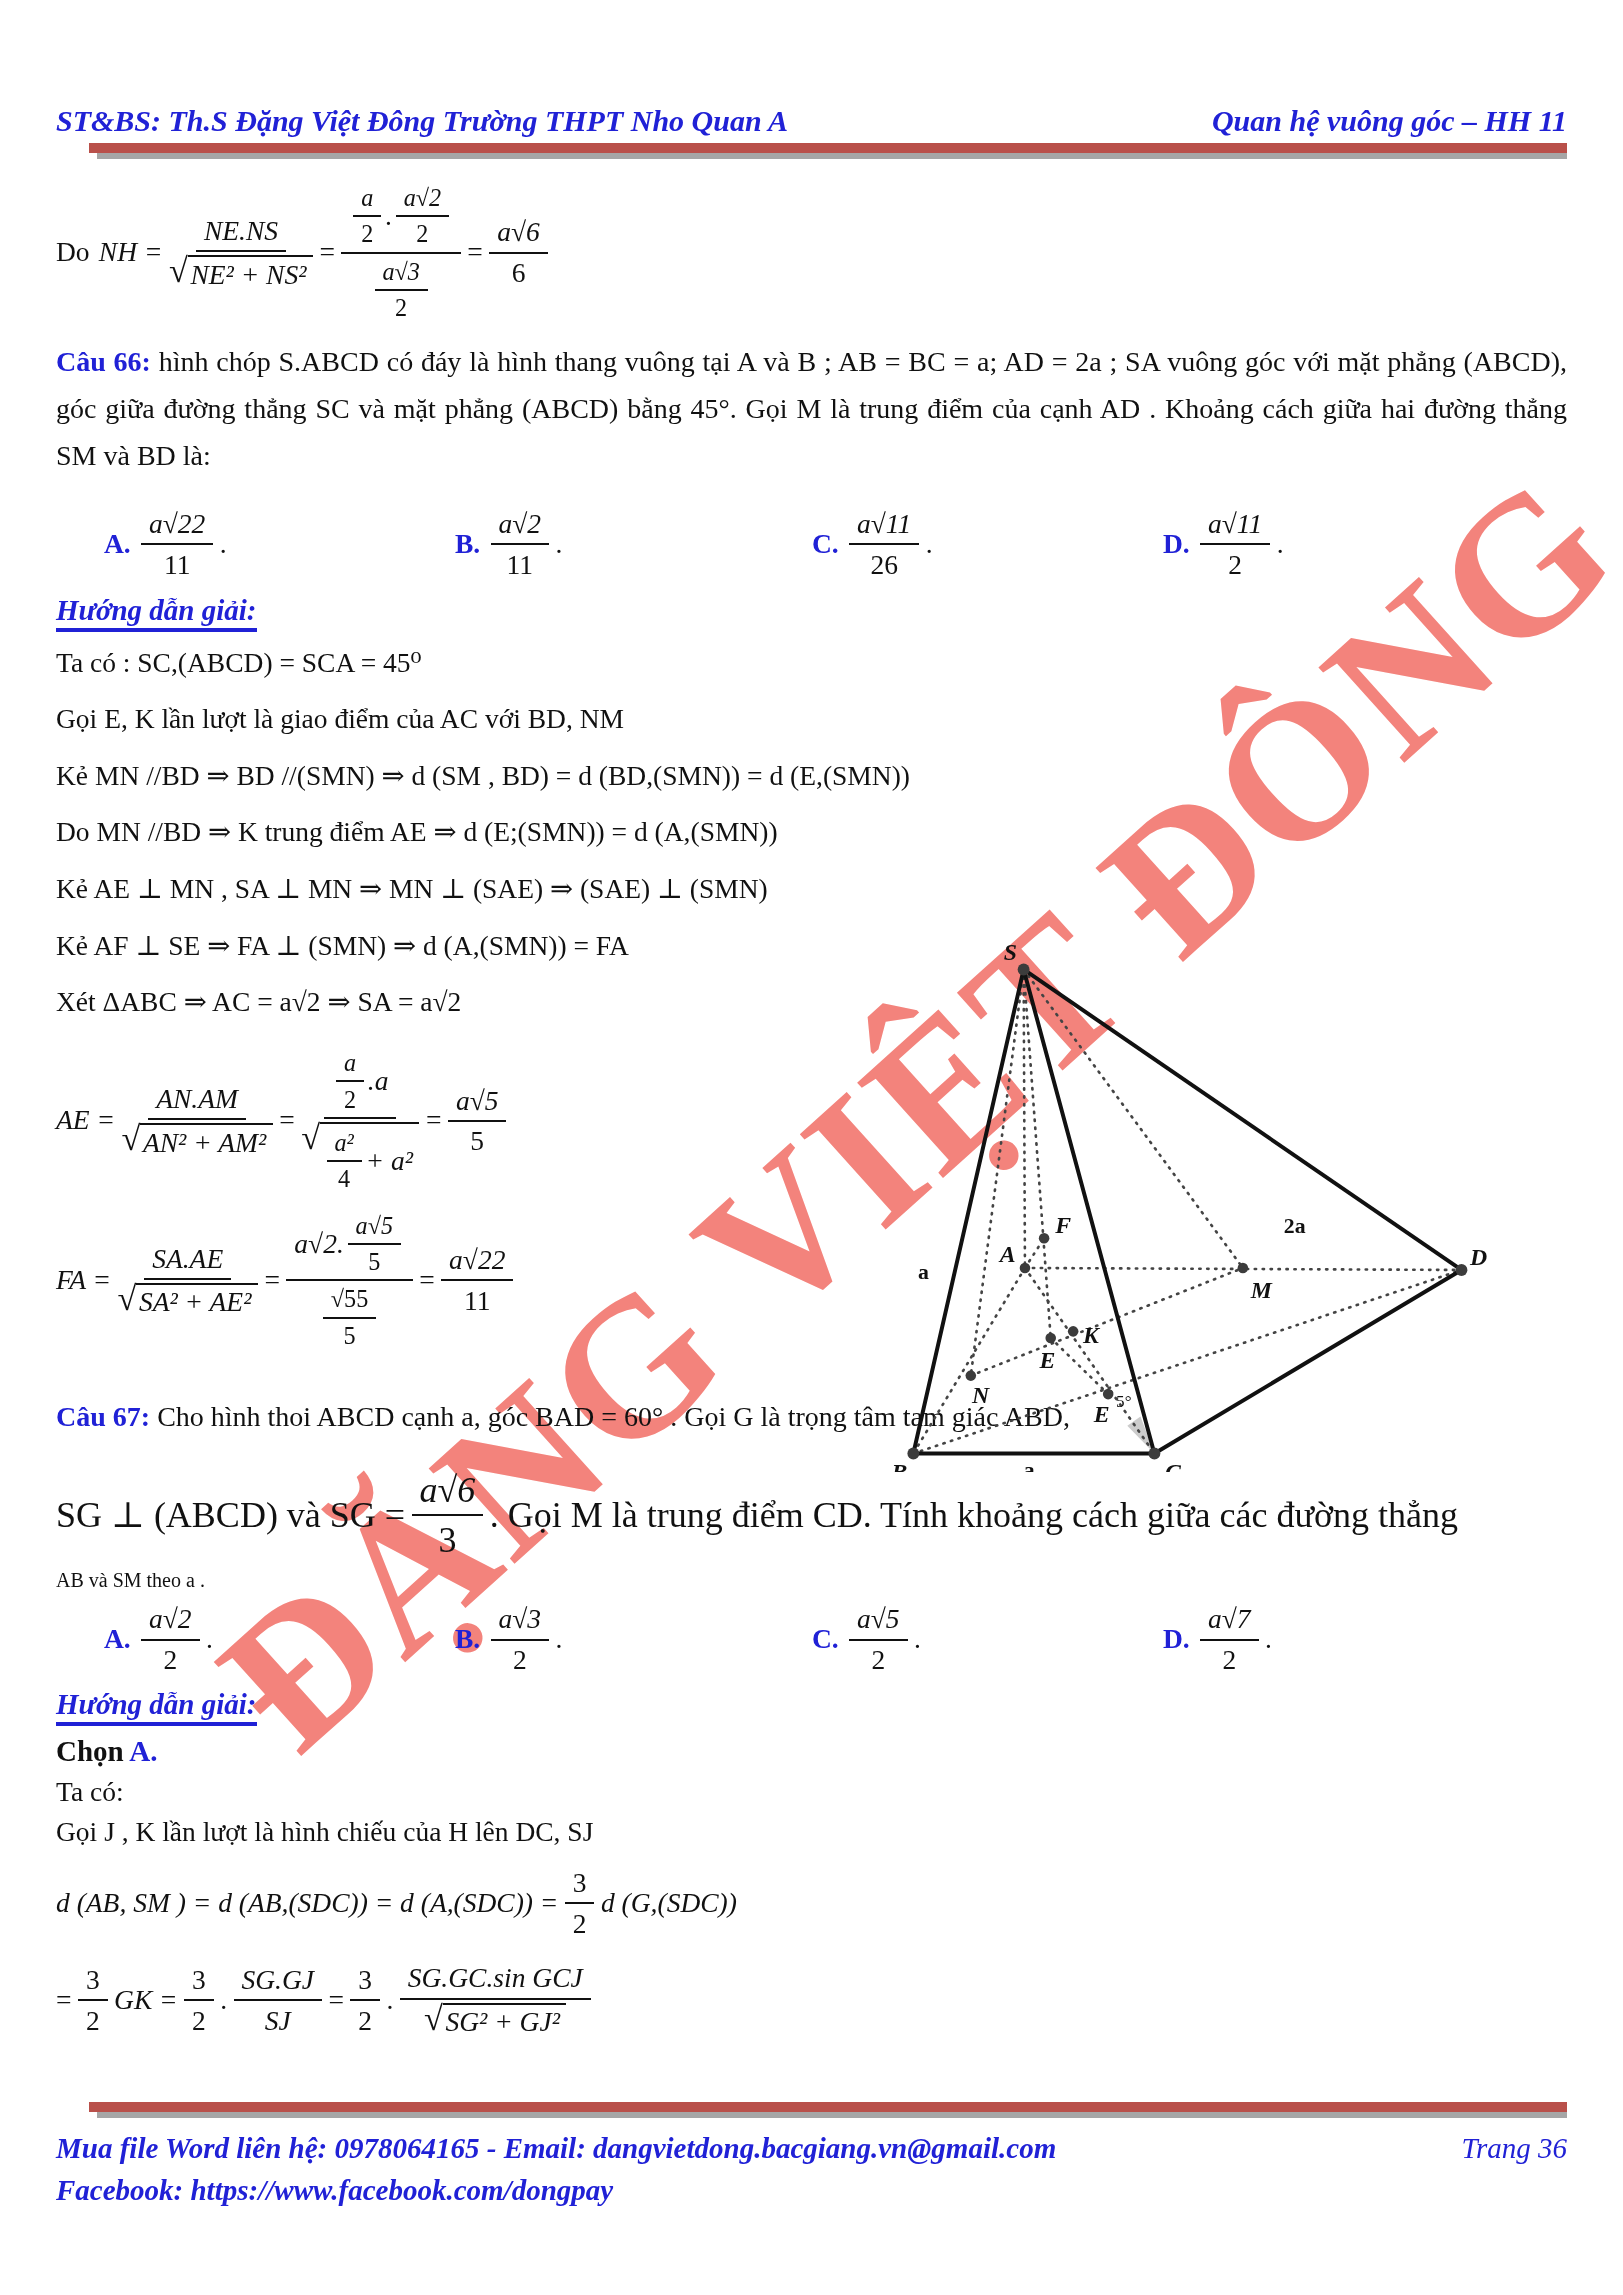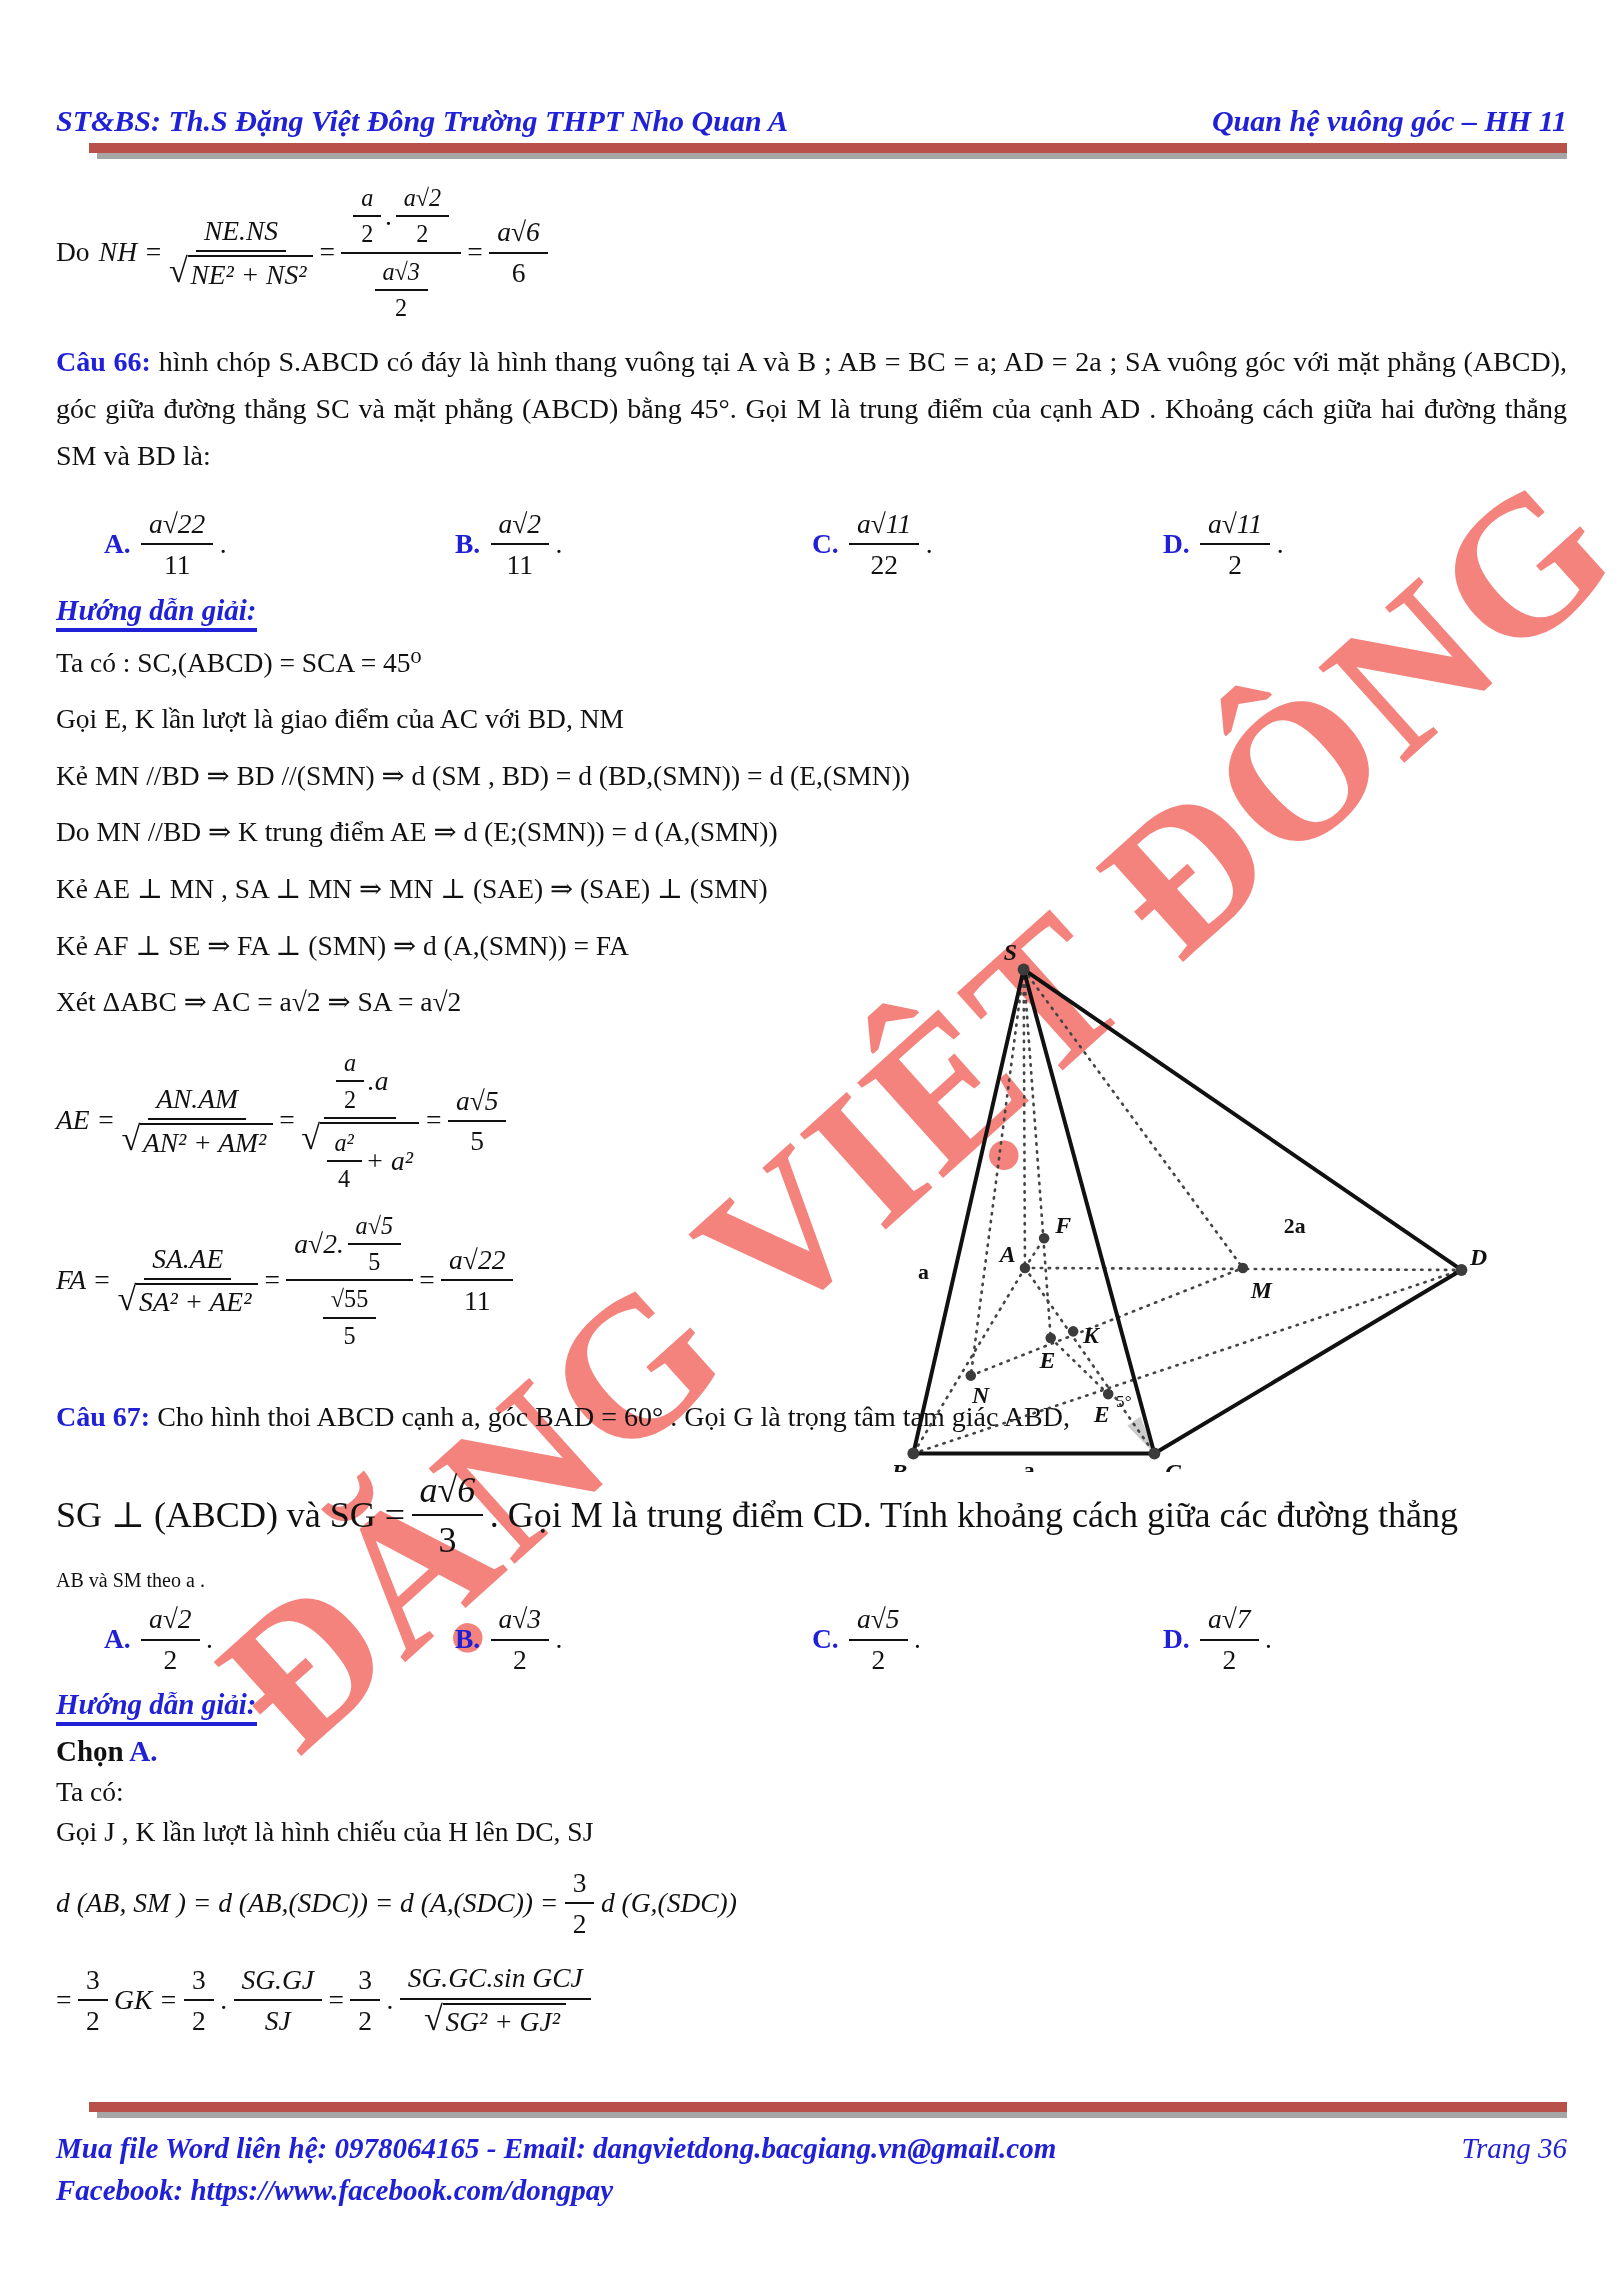--- a/index.html
+++ b/index.html
@@ -135,21 +135,21 @@
         <span class="frac">
             <span class="num mi">a√2</span>
             <span class="den">11</span>
           </span>
         <span>.</span>
       </span>
       <span class="ans">
         <span class="al">C.</span>
         <span class="frac">
             <span class="num mi">a√11</span>
-            <span class="den">22</span>
+            <span class="den">26</span>
           </span>
         <span>.</span>
       </span>
       <span class="ans">
         <span class="al">D.</span>
         <span class="frac">
             <span class="num mi">a√11</span>
             <span class="den">2</span>
           </span>
         <span>.</span>

